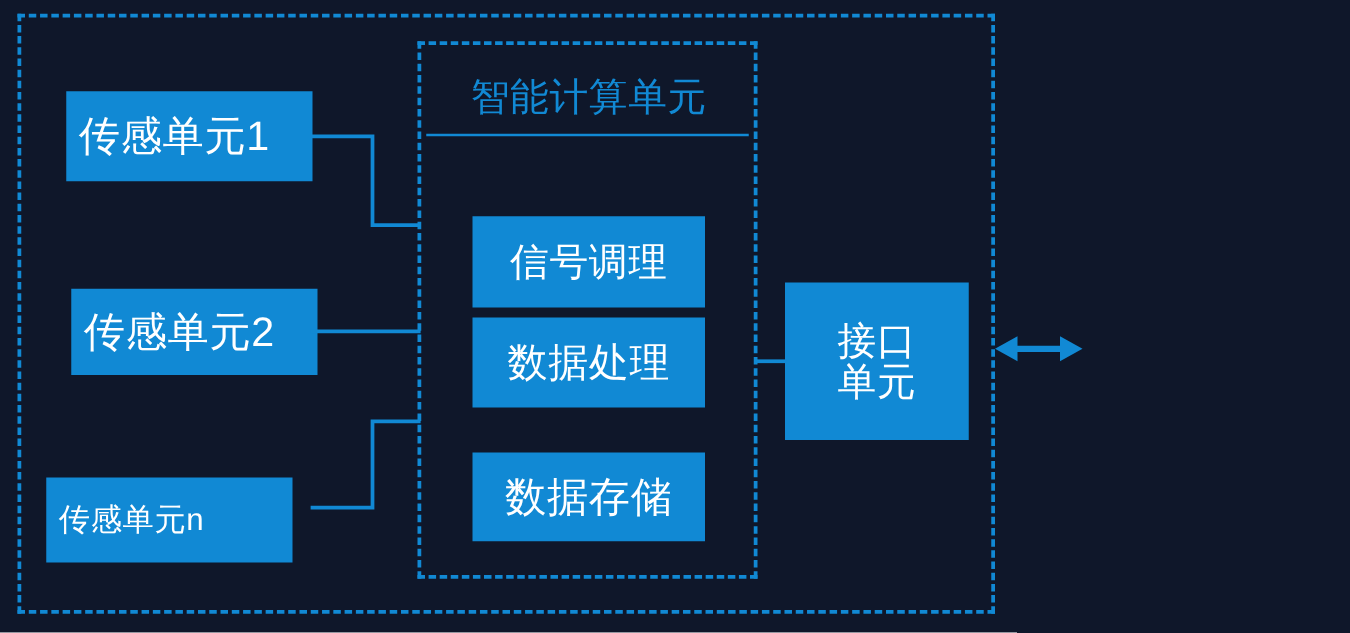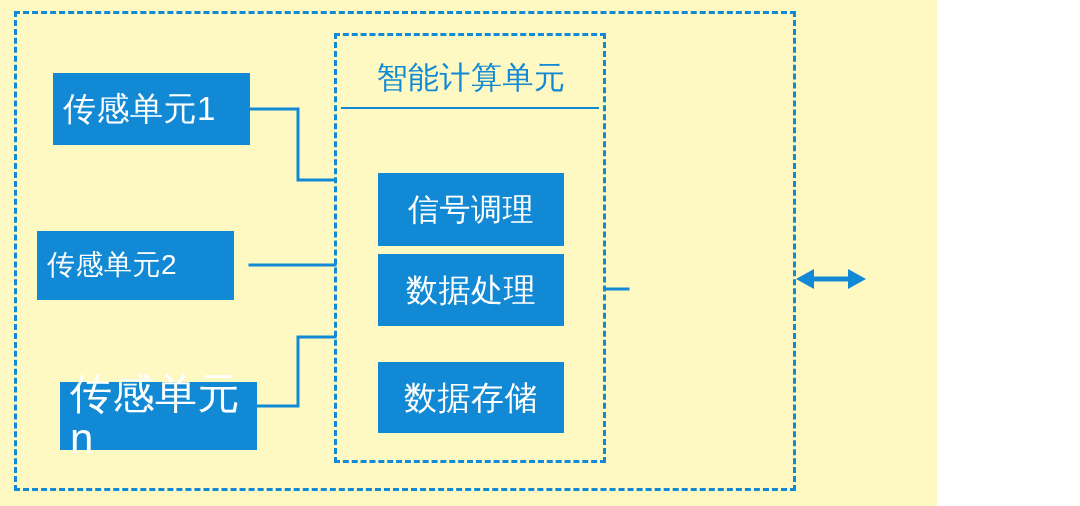--- a/index.html
+++ b/index.html
@@ -5,23 +5,23 @@
   html, body {
     margin: 0;
     padding: 0;
     background: #ffffff;
   }
   body {
     font-family: "Liberation Sans", "DejaVu Sans", sans-serif;
   }
   #canvas {
     position: relative;
-    width: 937px;
+    width: 1080px;
     height: 506px;
-    background: #fef9c3;
+    background: #0f172a;
     overflow: hidden;
   }
   
   .dashed-box {
     position: absolute;
     border: 3px dashed #1189d4;
     box-sizing: border-box;
     background: transparent;
   }
   #outer-boundary {
@@ -49,22 +49,22 @@
     line-height: 1.08;
     white-space: pre-line;
     letter-spacing: 0.5px;
   }
   .block.left-align {
     justify-content: flex-start;
     padding-left: 10px;
     text-align: left;
   }
   #sensor-unit-1 { left: 53px;  top: 73px;  width: 197px; height: 72px; font-size: 33px; }
-  #sensor-unit-2 { left: 37px;  top: 231px; width: 197px; height: 69px; font-size: 28px; }
-  #sensor-unit-n { left: 60px;  top: 382px; width: 197px; height: 68px; font-size: 42px; }
+  #sensor-unit-2 { left: 57px;  top: 231px; width: 197px; height: 69px; font-size: 33px; }
+  #sensor-unit-n { left: 37px;  top: 382px; width: 197px; height: 68px; font-size: 25px; }
 
   #signal-conditioning { left: 378px; top: 145px; width: 186px; height: 73px; font-size: 31px; margin-top: 28px; }
   #data-processing     { left: 378px; top: 254px; width: 186px; height: 72px; font-size: 32px; }
   #data-storage        { left: 378px; top: 362px; width: 186px; height: 71px; font-size: 33px; }
 
   #interface-unit { left: 628px; top: 226px; width: 147px; height: 126px; font-size: 31px; }
   #external-network { left: 864px; top: 198px; width: 184px; height: 124px; font-size: 31px; }
 
   
   #compute-unit-title {
@@ -126,20 +126,22 @@
   <div id="compute-unit-title-rule"></div>
 
   <div class="block left-align" id="sensor-unit-1">传感单元1</div>
   <div class="block left-align" id="sensor-unit-2">传感单元2</div>
   <div class="block left-align" id="sensor-unit-n">传感单元n</div>
 
   <div class="block" id="signal-conditioning">信号调理</div>
   <div class="block" id="data-processing">数据处理</div>
   <div class="block" id="data-storage">数据存储</div>
 
+  <div class="block" id="interface-unit">接口
+单元</div>
 
 
 
   <svg id="connectors" viewBox="0 0 1080 506">
 
     <path d="M 250 109 L 298 109 L 298 180 L 335 180" fill="none" stroke="#1189d4" stroke-width="3" stroke-linecap="square" stroke-linejoin="miter"></path>
 
     <path d="M 250 265 L 335 265" fill="none" stroke="#1189d4" stroke-width="3" stroke-linecap="square"></path>
 
     <path d="M 250 406 L 298 406 L 298 337 L 335 337" fill="none" stroke="#1189d4" stroke-width="3" stroke-linecap="square" stroke-linejoin="miter"></path>

